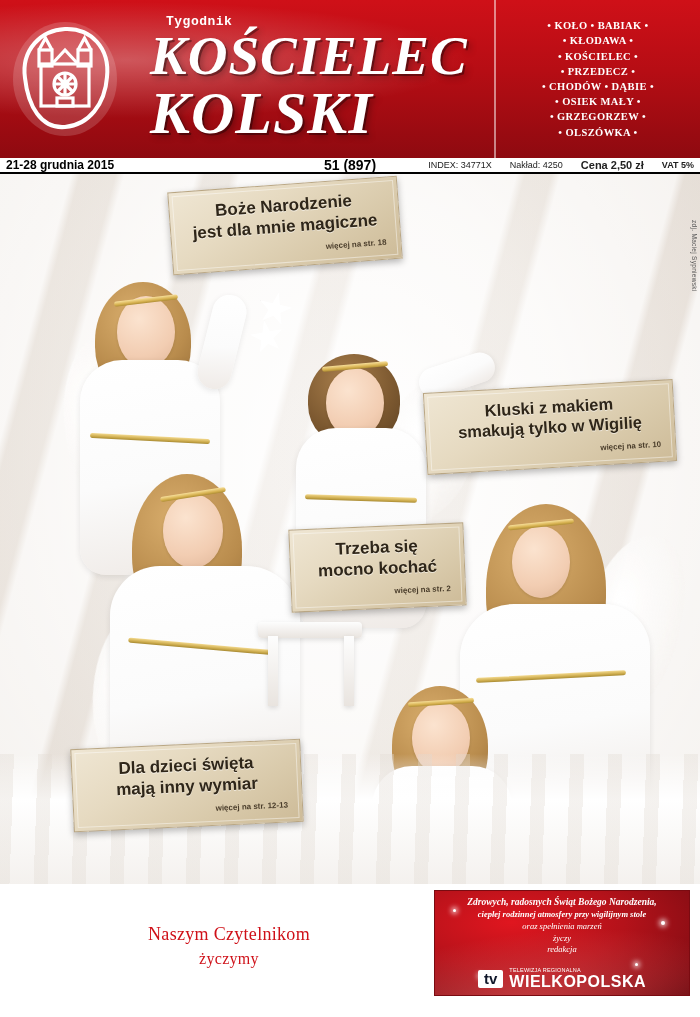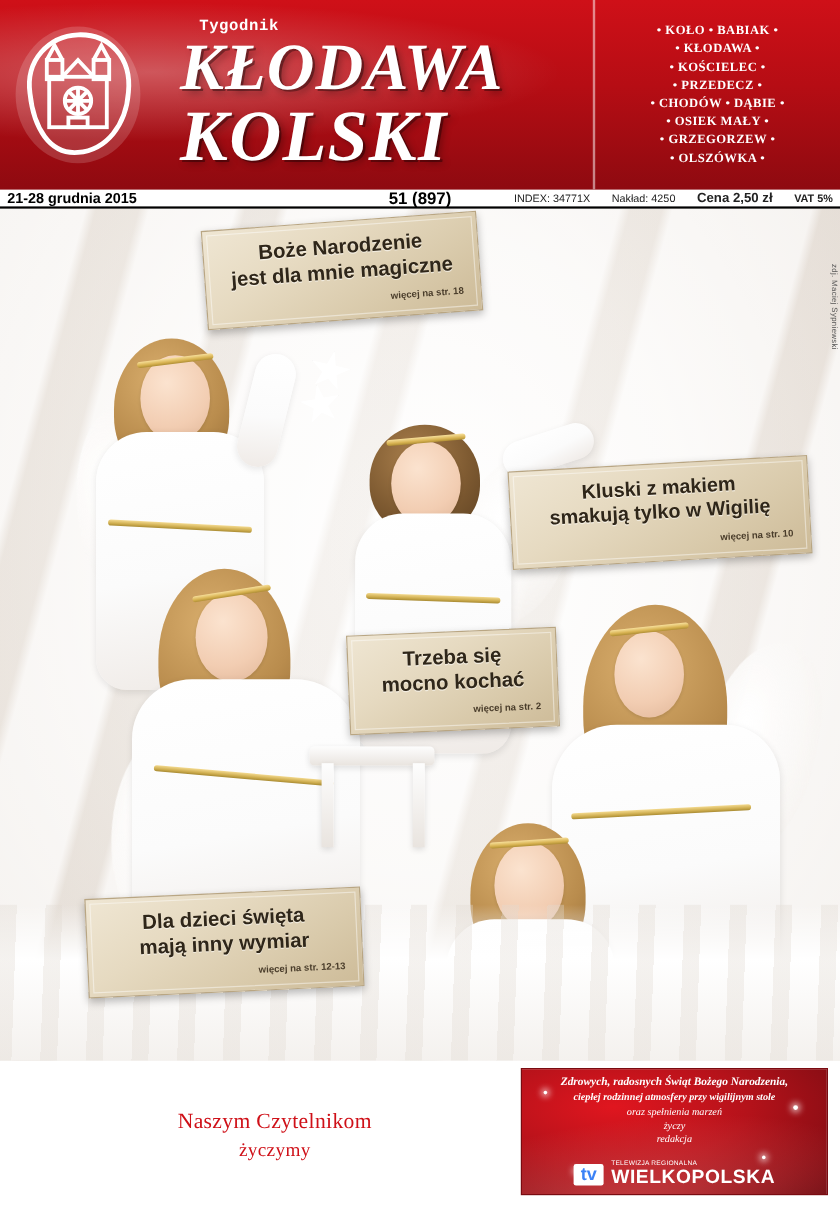--- a/index.html
+++ b/index.html
@@ -251,21 +251,21 @@
   .ad-text .l2 { font-size:8.5px; font-weight:bold; font-style:italic; margin-top:2px;}
   .ad-text .l3 { font-size:8.5px; font-style:italic; margin-top:2px;}
   .ad-text .l4 { font-size:8.5px; font-style:italic; margin-top:2px;}
   .ad-text .l5 { font-size:8.5px; font-style:italic; margin-top:1px;}
   .ad-logo{
     position:absolute; left:0; right:0; bottom:4px;
     display:flex; align-items:center; justify-content:center; gap:6px;
     z-index:3;
   }
   .tv-badge{
-    background:#fff; color:#3b82f6;
+    background:#fff; color:#0f172a;
     font-weight:bold; font-size:15px;
     font-family:"Liberation Sans", sans-serif;
     padding:1px 6px; border-radius:2px;
     line-height:1.1;
   }
   .wlkp {
     color:#fff; font-weight:bold; font-size:16px; letter-spacing:.5px;
     font-family:"Liberation Sans", sans-serif;
   }
   .wlkp small{ display:block; font-size:5.5px; font-weight:normal; letter-spacing:.2px;}
@@ -295,21 +295,21 @@
           <path d="M41,44 l13,-14 l13,14"></path>
           <circle cx="54" cy="64" r="11"></circle>
           <path d="M43,64 h22 M54,53 v22 M46,56 l16,16 M62,56 l-16,16"></path>
           <rect x="46" y="78" width="16" height="8"></rect>
         </g>
       </svg>
     </div>
 
     <div class="title-block">
       <div class="kicker">Tygodnik</div>
-      <div class="big-title">KŁODAWA</div>
+      <div class="big-title">KOŚCIELEC</div>
       <div class="big-title second">KOLSKI</div>
     </div>
 
     <div class="towns">
       <div>• KOŁO • BABIAK •</div>
       <div>• KŁODAWA •</div>
       <div>• KOŚCIELEC •</div>
       <div>• PRZEDECZ •</div>
       <div>• CHODÓW • DĄBIE •</div>
       <div>• OSIEK MAŁY •</div>

